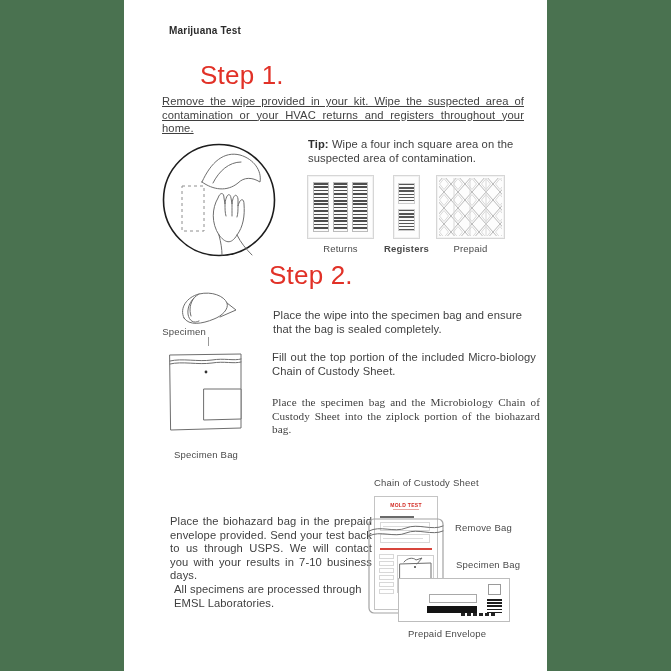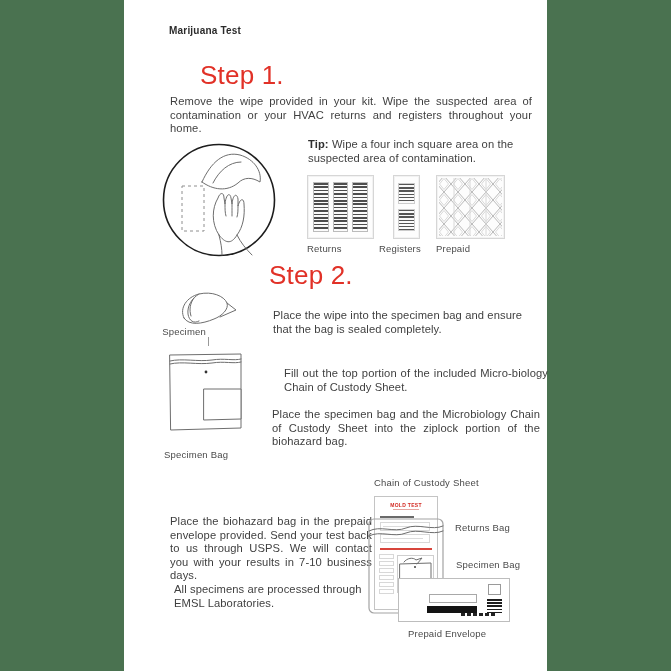--- a/index.html
+++ b/index.html
@@ -14,47 +14,47 @@
     position:absolute; left:124px; top:0; width:423px; height:671px;
     background:#ffffff;
   }
   .abs { position:absolute; }
 
   .doc-title { font-size:10px; font-weight:bold; color:#2b2b2b; letter-spacing:.2px; }
   .step-heading { font-size:26px; font-weight:400; color:#e13127; letter-spacing:.2px; }
   .body-text { font-size:11.2px; line-height:13.6px; color:#3f3f3f; letter-spacing:.1px; }
   .just { text-align:justify; }
   .small-label { font-size:9.5px; color:#4a4a4a; letter-spacing:.2px; }
-  .centered { text-align:left; }
+  .centered { text-align:center; }
 
   
   .title-pos     { left:45px; top:25px; }
   .s1-head-pos   { left:44px; top:60px;margin-left:32px; }
-  .s1-body-pos   { left:46px; top:95px; width:362px; }
+  .s1-body-pos   { left:38px; top:95px; width:362px;text-decoration:underline; }
   .circle-illus  { left:37px; top:142px; width:116px; height:116px; }
   .tip-pos       { left:184px; top:138px; width:232px; }
   .tip-pos b     { color:#2f2f2f; }
 
   .vent-panel { border:1px solid #d6d6d6; background:#fdfdfd; box-shadow:0 0 0 1px #f2f2f2 inset; }
   .returns-pos   { left:183px; top:175px; width:67px; height:64px; padding:6px 5px; display:flex; gap:4px; justify-content:center; }
   .vent-col { flex:1; background:repeating-linear-gradient(to bottom,#4d4d4d 0 1.6px,#fafafa 1.6px 3.4px); border:1px solid #bbb; }
   .registers-pos { left:269px; top:175px; width:27px; height:64px; padding:7px 4px; display:flex; flex-direction:column; gap:5px; align-items:stretch; }
   .reg-block { background:repeating-linear-gradient(to bottom,#555 0 1.4px,#fafafa 1.4px 3.2px); border:1px solid #ccc; }
   .reg-top { height:22px; } .reg-bot { height:24px; }
   .filters-pos   { left:312px; top:175px; width:69px; height:64px; }
   .vent-label-row { top:243px; }
   .returns-label   { left:183px; width:67px; }
-  .registers-label { left:255px; width:55px; }
+  .registers-label { left:255px; width:55px;font-weight:bold; }
   .filters-label   { left:312px; width:69px; }
 
   
   .s2-head-pos { left:145px; top:260px; }
   .s2-p1-pos   { left:149px; top:309px; width:262px; }
-  .s2-p2-pos   { left:160px; top:351px; width:264px;margin-top:16px; }
-  .s2-p3-pos   { left:148px; top:408px; width:268px; }
+  .s2-p2-pos   { left:148px; top:351px; width:264px; }
+  .s2-p3-pos   { left:148px; top:396px; width:268px;font-family:Liberation Serif, serif; }
   .wipe-pos    { left:50px;  top:288px; width:64px; height:52px; }
   .specimen-label-pos { left:20px; top:326px; width:62px; text-align:right; }
   .connector   { left:84px; top:337px; width:1px; height:9px; background:#999; }
   .specimen-bag-pos { left:44px; top:345px; width:75px; height:86px; }
   .specimen-bag-label-pos { left:40px; top:449px; width:84px; }
 
   
   .s3-head-pos { left:45px; top:482px; }
   .s3-p1-pos   { left:46px; top:515px; width:202px; }
   .s3-p2-pos   { left:38px; top:583px; width:202px;margin-left:12px; }
@@ -198,21 +198,21 @@
     </div>
   </div>
 
   <div class="abs ziploc">
     <svg width="76" height="97" viewBox="0 0 76 97">
       <rect x="1" y="2" width="74" height="94" rx="5" fill="none" stroke="#a3a3a3" stroke-width="1.2"></rect>
       <path class="sk" d="M1,14 C12,8 26,16 38,11 C50,6 64,14 75,9"></path>
       <path class="sk" d="M1,19 C12,13 26,21 38,16 C50,11 64,19 75,14"></path>
     </svg>
   </div>
-  <div class="abs small-label ziploc-label-pos">Returns Bag</div>
+  <div class="abs small-label ziploc-label-pos">Remove Bag</div>
   <div class="abs small-label specbag2-label-pos">Specimen Bag</div>
 
   <div class="abs envelope">
     <div class="stamp"></div>
     <div class="env-barcode"></div>
     <div class="env-window"></div>
     <div class="env-blackbar"></div>
     <div class="env-dashes"></div>
   </div>
   <div class="abs small-label prepaid-label-pos">Prepaid Envelope</div>

